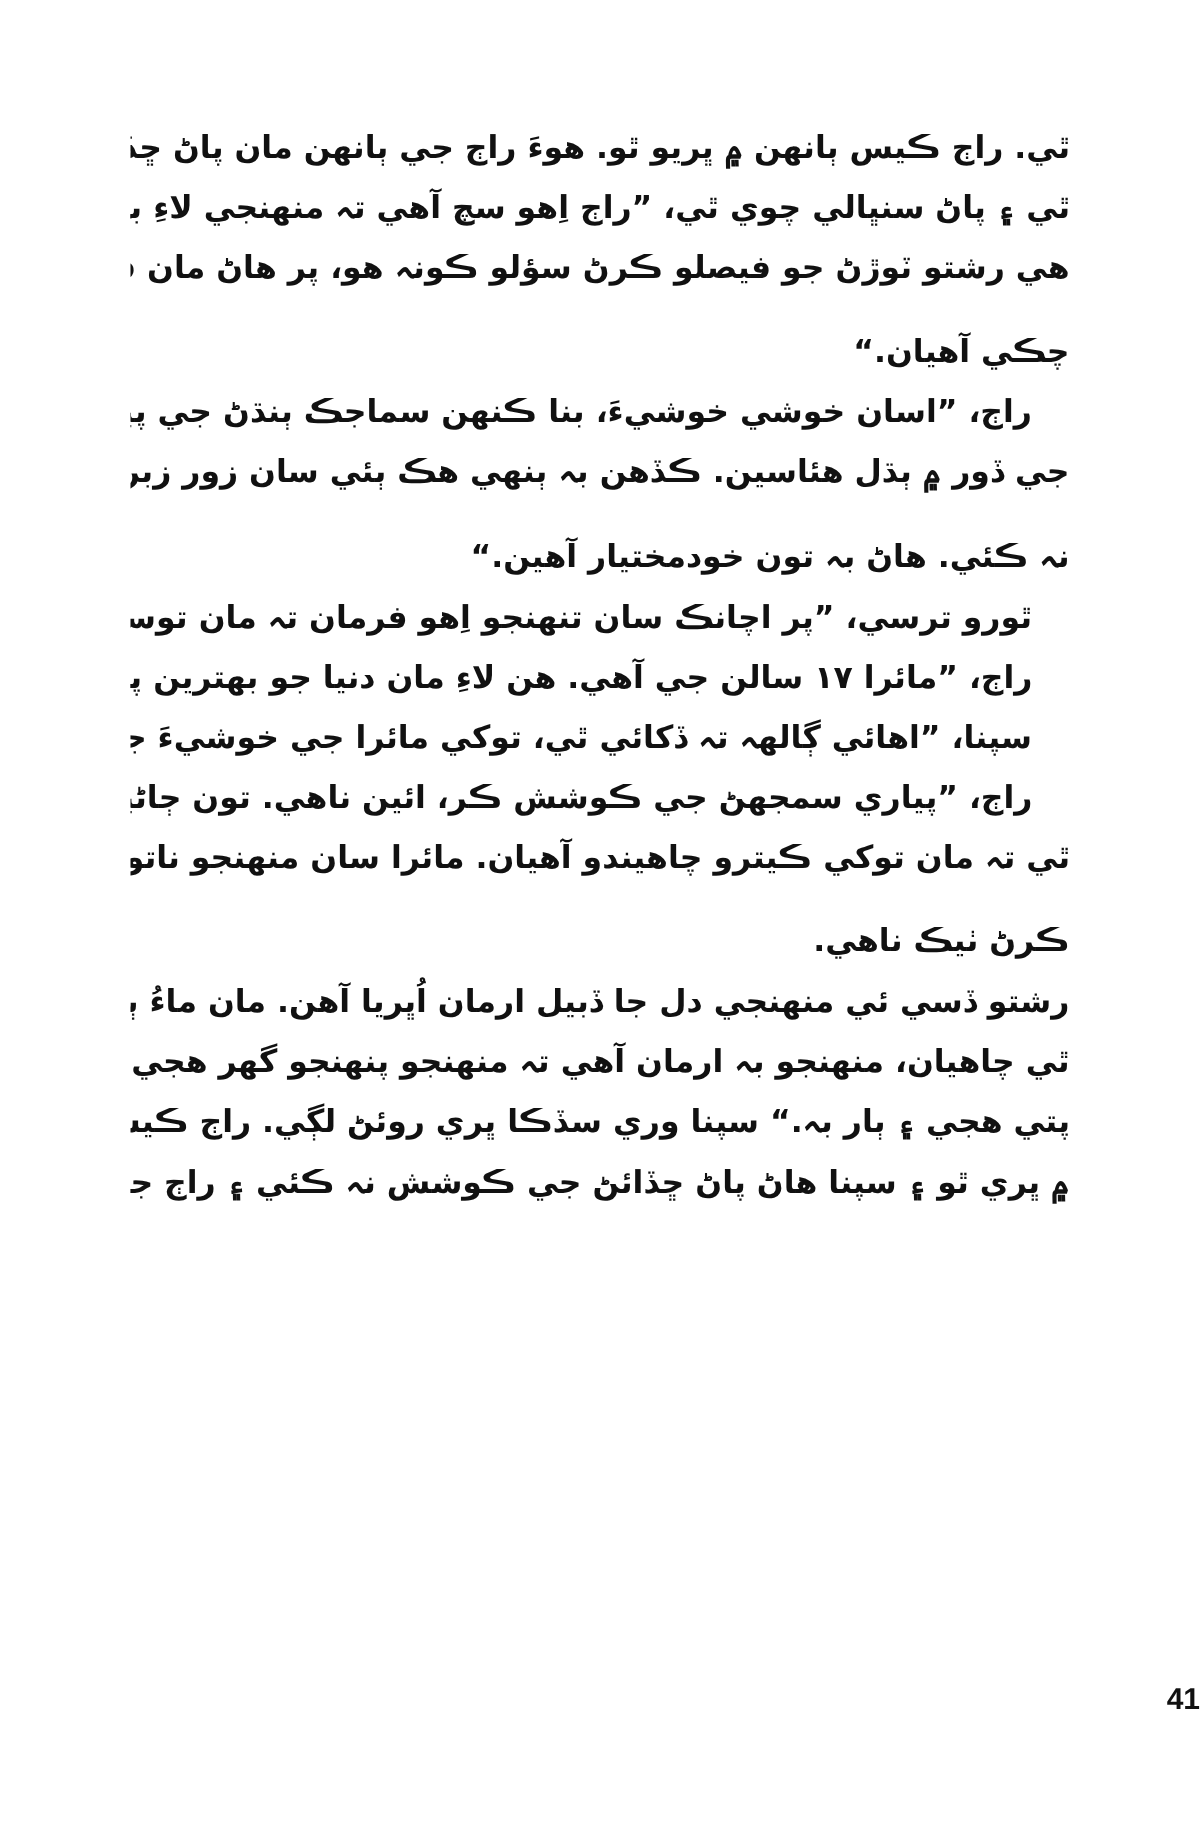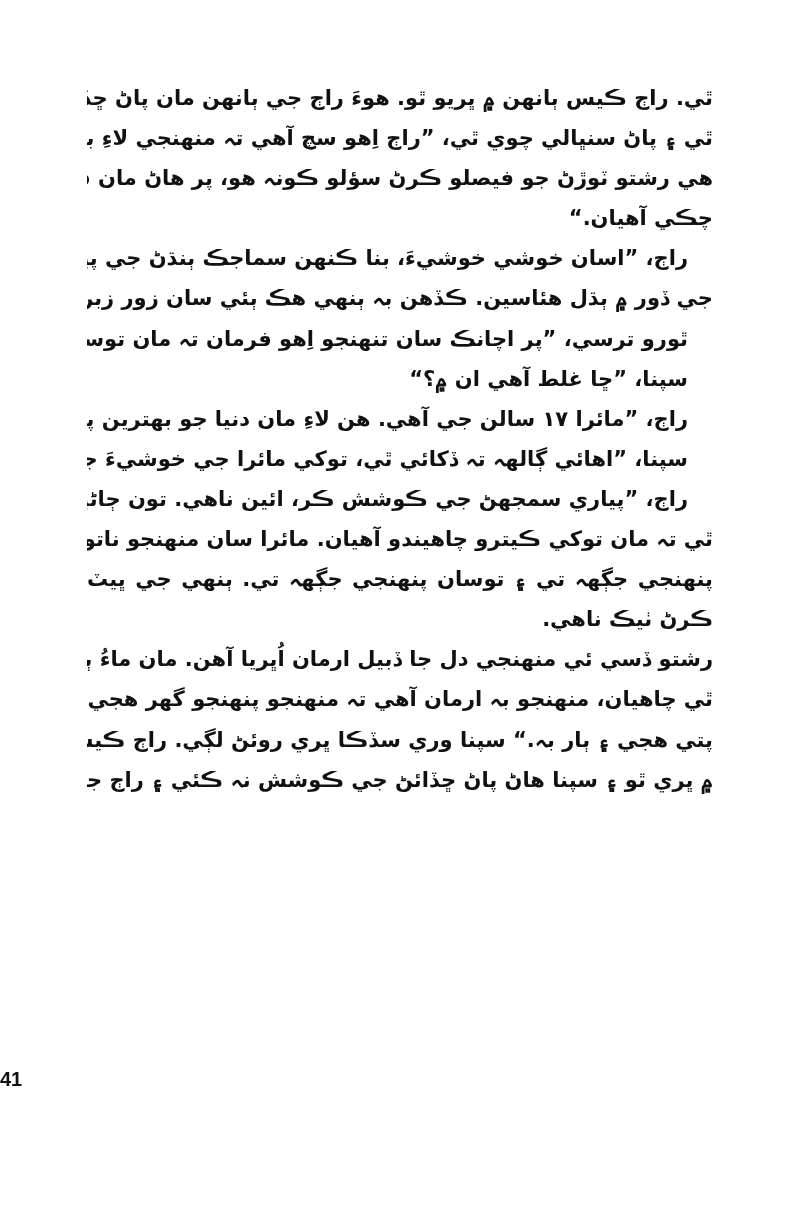--- a/index.html
+++ b/index.html
@@ -31,27 +31,28 @@
       white-space: nowrap;
       text-align: justify;
       text-align-last: justify;
       overflow: hidden;
     }
     .line.indent {
       padding-right: 25px;
     }
     .line.last {
       text-align-last: right;
+      margin-top: 16px;
     }
     .page-number {
       position: absolute;
       left: 0;
       width: 800px;
-      top: 1068px;
-      text-align: left;
+      top: 1122px;
+      text-align: right;
       font-family: "Liberation Sans", sans-serif;
       font-size: 20px;
       font-weight: bold;
       color: #111111;
     }
   </style>
 </head>
 <body>
 
 <div class="page">
@@ -59,42 +60,39 @@
   <div>
     <span class="line">ٿي. راڄ ڪيس ٻانهن ۾ ڀريو ٿو. هوءَ راڄ جي ٻانهن مان پاڻ ڇڏائي</span>
     <span class="line">ٿي ۽ پاڻ سنڀالي چوي ٿي، ”راڄ اِهو سچ آهي تہ منهنجي لاءِ بہ</span>
     <span class="line">هي رشتو ٽوڙڻ جو فيصلو ڪرڻ سؤلو ڪونہ هو، پر هاڻ مان فيصلو ڪري</span>
     <span class="line last">چڪي آهيان.“</span>
   </div>
 
   <div>
     <span class="line indent">راڄ، ”اسان خوشي خوشيءَ، بنا ڪنهن سماجڪ ٻنڌڻ جي پيار</span>
     <span class="line">جي ڏور ۾ ٻڌل هئاسين. ڪڏهن بہ ٻنهي هڪ ٻئي سان زور زبردستي</span>
+    <span class="line last">نہ ڪئي. هاڻ بہ تون خودمختيار آهين.“</span>
   </div>
 
   <div>
     <span class="line indent">ٿورو ترسي، ”پر اچانڪ سان تنهنجو اِهو فرمان تہ مان توسان شادي</span>
   </div>
 
-  <div>
-    <span class="line indent last">سپنا، ”ڇا غلط آهي ان ۾؟“</span>
-  </div>
 
   <div>
     <span class="line indent">راڄ، ”مائرا ١٧ سالن جي آهي. هن لاءِ مان دنيا جو بهترين پتا</span>
   </div>
 
   <div>
     <span class="line indent">سپنا، ”اهائي ڳالهہ تہ ڏکائي ٿي، توکي مائرا جي خوشيءَ جي</span>
   </div>
 
   <div>
     <span class="line indent">راڄ، ”پياري سمجهڻ جي ڪوشش ڪر، ائين ناهي. تون ڄاڻين</span>
     <span class="line">ٿي تہ مان توکي ڪيترو چاهيندو آهيان. مائرا سان منهنجو ناتو</span>
-    <span class="line">پنهنجي جڳهہ تي ۽ توسان پنهنجي جڳهہ تي. ٻنهي جي ڀيٽ</span>
     <span class="line last">ڪرڻ ٺيڪ ناهي.</span>
   </div>
 
   <div>
     <span class="line">رشتو ڏسي ئي منهنجي دل جا ڏبيل ارمان اُڀريا آهن. مان ماءُ ٻڻجڻ</span>
     <span class="line">ٿي چاهيان، منهنجو بہ ارمان آهي تہ منهنجو پنهنجو گهر هجي،</span>
     <span class="line">پتي هجي ۽ ٻار بہ.“ سپنا وري سڏڪا ڀري روئڻ لڳي. راڄ ڪيس ٻانهن</span>
     <span class="line">۾ ڀري ٿو ۽ سپنا هاڻ پاڻ ڇڏائڻ جي ڪوشش نہ ڪئي ۽ راڄ جي</span>
   </div>
 

